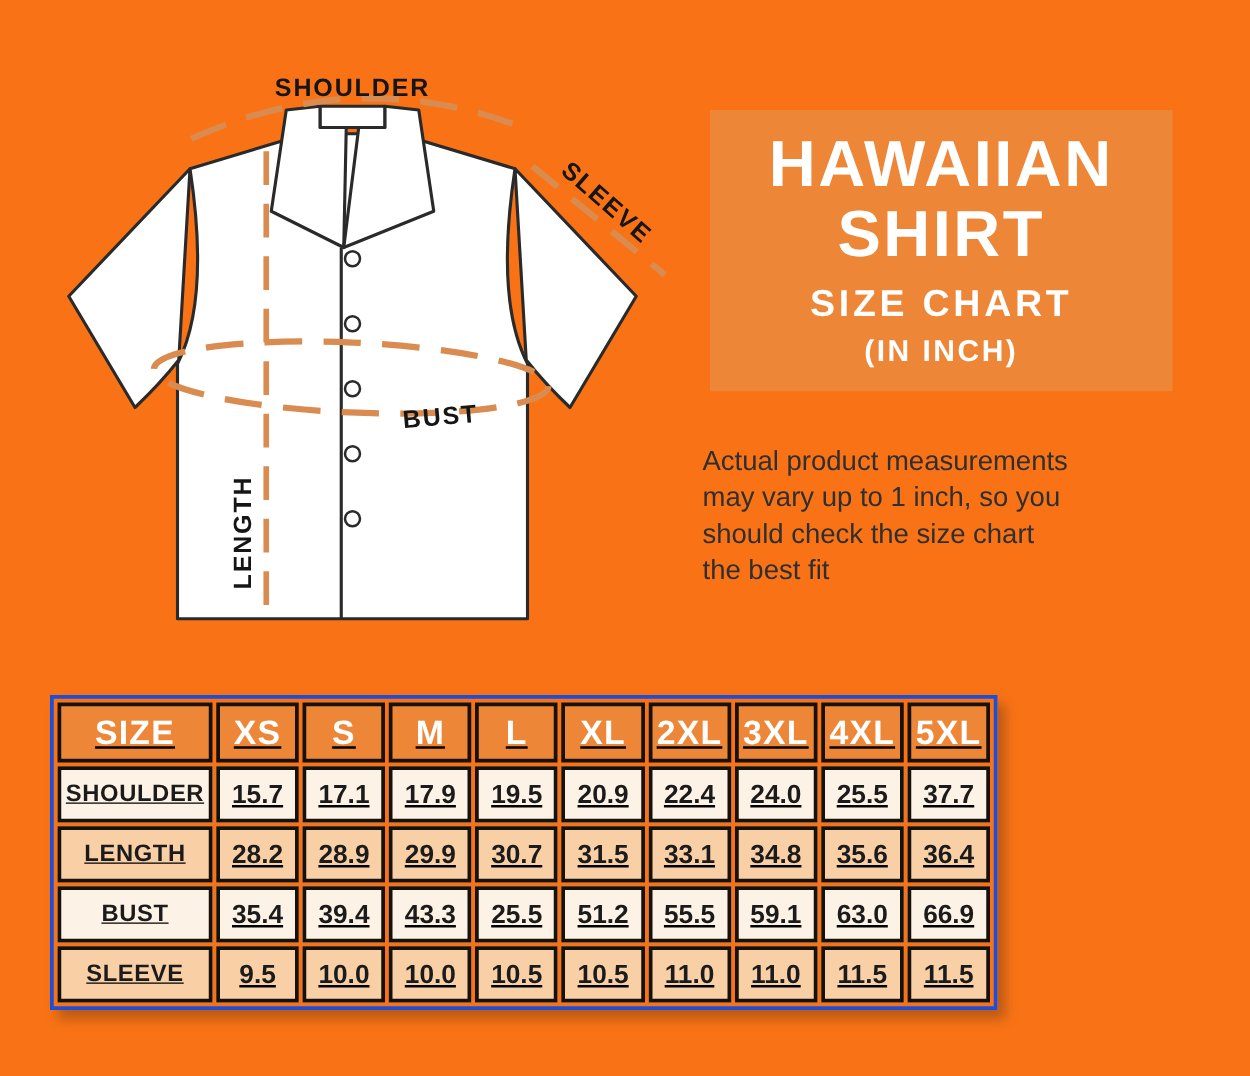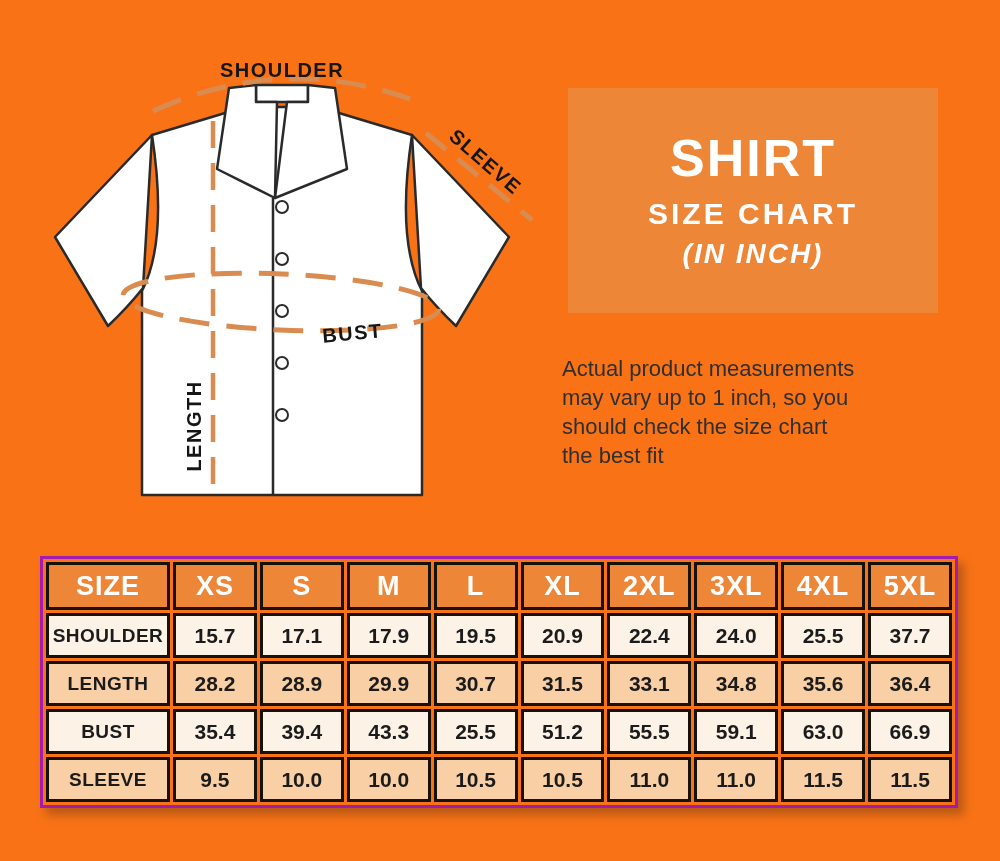--- a/index.html
+++ b/index.html
@@ -17,34 +17,35 @@
 
   
   .title-box {
     position:absolute; left:568px; top:88px; width:370px; height:225px;
     background:#EE8638; color:#FFFFFF;
     display:flex; flex-direction:column; align-items:center; justify-content:center;
     text-align:center;
   }
   .title-main { font-size:52px; font-weight:bold; letter-spacing:2px; line-height:1.06; }
   .title-sub  { font-size:30px; font-weight:bold; letter-spacing:3px; margin-top:11px; }
-  .title-unit { font-size:28px; font-weight:bold; letter-spacing:2px; margin-top:7px;font-style:italic; }
+  .title-unit { font-size:24px; font-weight:bold; letter-spacing:2px; margin-top:7px; }
 
   
   .description {
     position:absolute; left:562px; top:354px; width:420px;
     font-size:22px; line-height:29px; color:#2F2F2F;
   }
 
   
   .size-table {
-    position:absolute; left:40px; top:556px; width:918px;
+    position:absolute; left:40px; top:556px; width:758px;
     border-collapse:separate; border-spacing:3px;
-    border:3px solid #a21caf; table-layout:fixed;
+    border:3px solid #1d4ed8; table-layout:fixed;
     box-shadow:6px 7px 9px rgba(70,40,20,0.35);
+    text-decoration:underline;
   }
   .size-table th, .size-table td {
     border:3px solid #17110C; text-align:center; vertical-align:middle;
     color:#1B1B1B; overflow:hidden;
   }
   .size-table thead th {
     background:#EE8638; color:#FFFFFF;
     font-size:27px; font-weight:bold; letter-spacing:1px; height:48px;
   }
   .size-table tbody tr { height:45px; }
@@ -90,20 +91,21 @@
       </g>
 
       <text class="diag-label" x="242" y="32" text-anchor="middle">SHOULDER</text>
       <text class="diag-label" transform="translate(441,122) rotate(41)" text-anchor="middle">SLEEVE</text>
       <text class="diag-label" transform="translate(313,295) rotate(-5)" text-anchor="middle">BUST</text>
       <text class="diag-label" transform="translate(161,381) rotate(-90)" text-anchor="middle">LENGTH</text>
     </svg>
   </div>
 
   <div class="title-box">
+    <div class="title-main">HAWAIIAN</div>
     <div class="title-main">SHIRT</div>
     <div class="title-sub">SIZE CHART</div>
     <div class="title-unit">(IN INCH)</div>
   </div>
 
   <div class="description">
     <div>Actual product measurements</div>
     <div>may vary up to 1 inch, so you</div>
     <div>should check the size chart</div>
     <div>the best fit</div>

